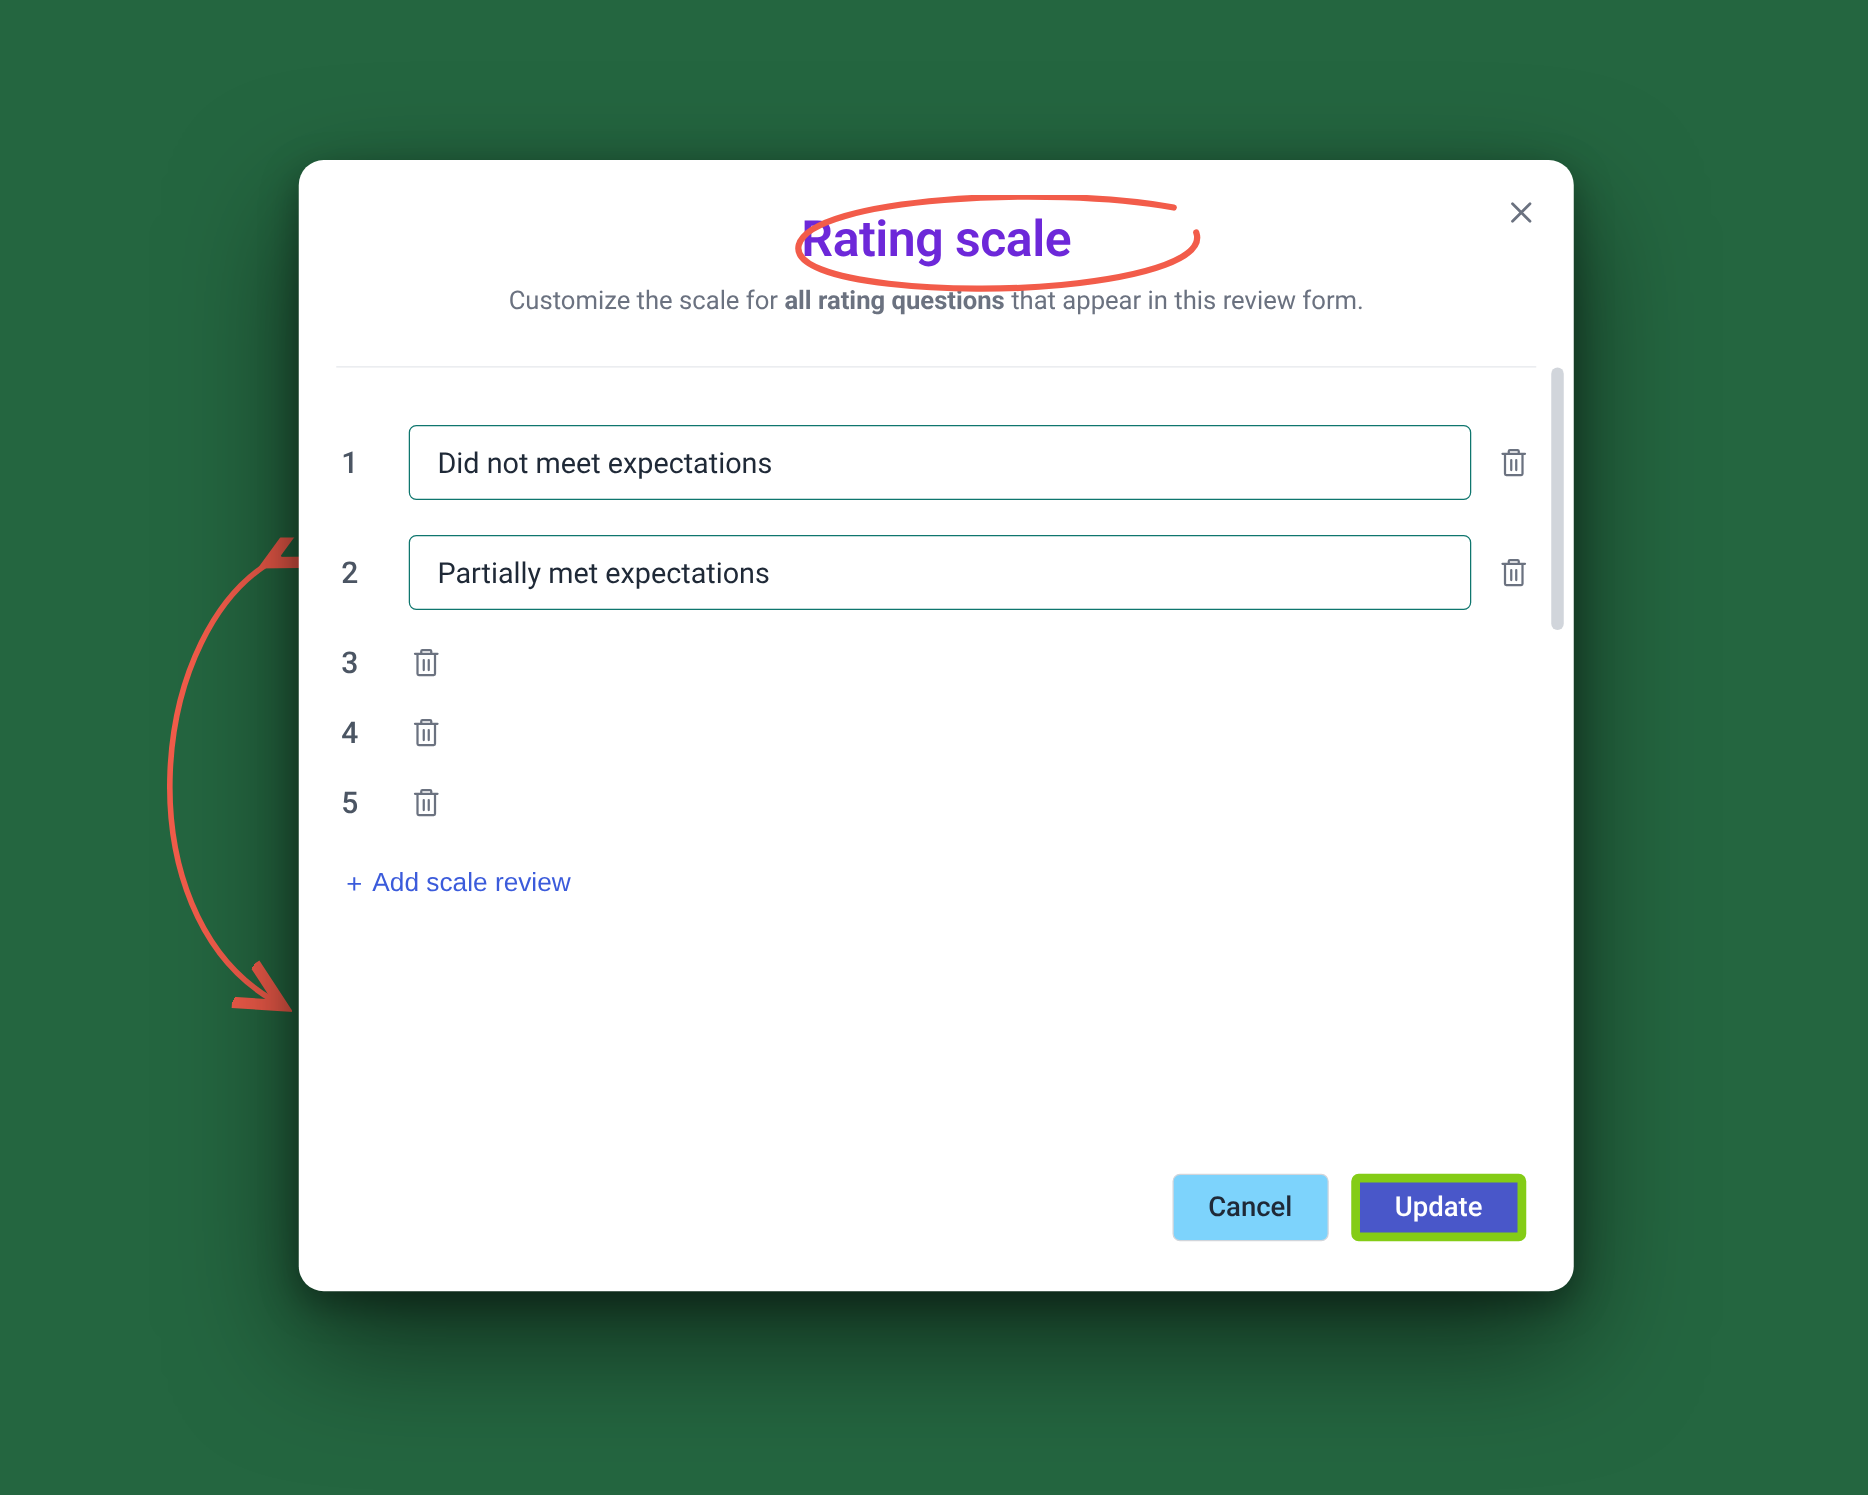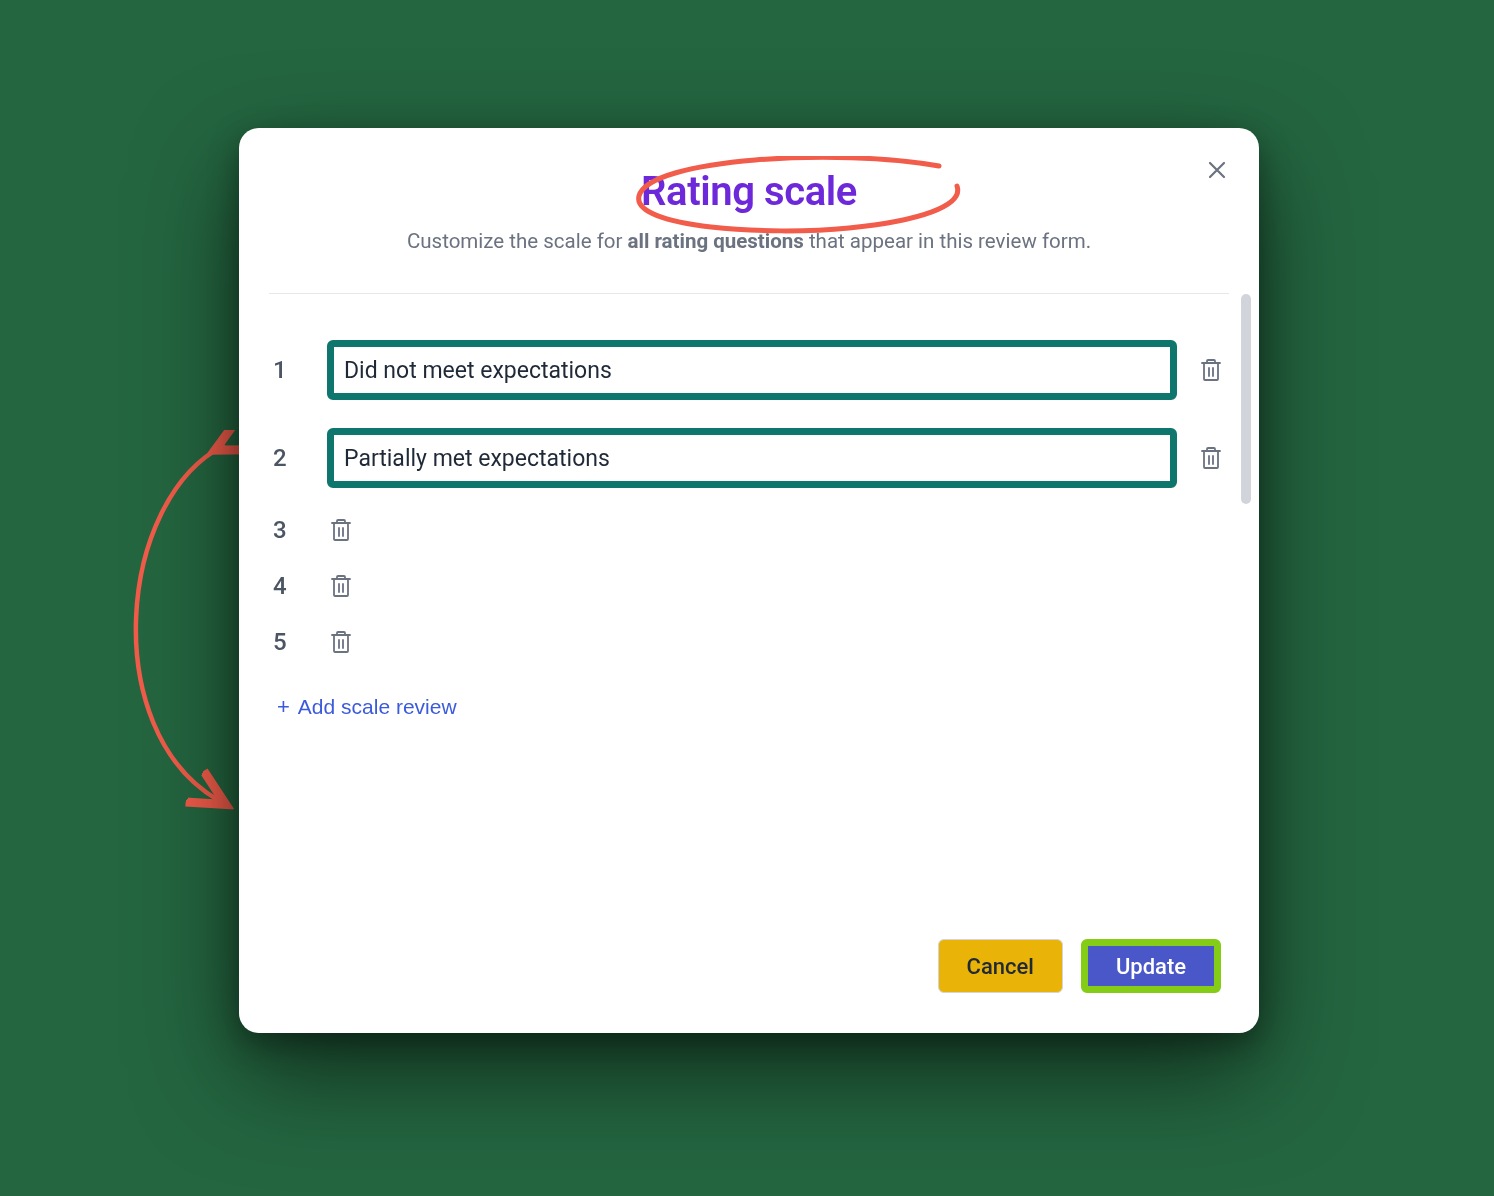--- a/index.html
+++ b/index.html
@@ -100,23 +100,23 @@
     width: 34px;
     text-align: left;
     font-size: 24px;
     color: #4b5563;
     font-weight: 500;
     flex-shrink: 0;
   }
   .row-input {
     flex: 1;
     height: 60px;
-    border: 7px solid #0f766e;
+    border: 1px solid #0f766e;
     border-radius: 6px;
-    padding: 0 10px;
+    padding: 0 22px;
     font-size: 23px;
     color: #1f2937;
     font-family: inherit;
     outline: none;
   }
   .row-delete {
     width: 28px;
     height: 28px;
     background: transparent;
     border: none;
@@ -153,21 +153,21 @@
   .btn {
     height: 54px;
     padding: 0 28px;
     border-radius: 6px;
     font-size: 22px;
     font-weight: 500;
     cursor: pointer;
     font-family: inherit;
   }
   .btn-secondary {
-    background: #eab308;
+    background: #7dd3fc;
     border: 1px solid #d1d5db;
     color: #1f2937;
   }
   .btn-primary {
     background: #4957c9;
     border: 7px solid #84cc16;
     color: #ffffff;
   }
   
   .annotation-arrow {

